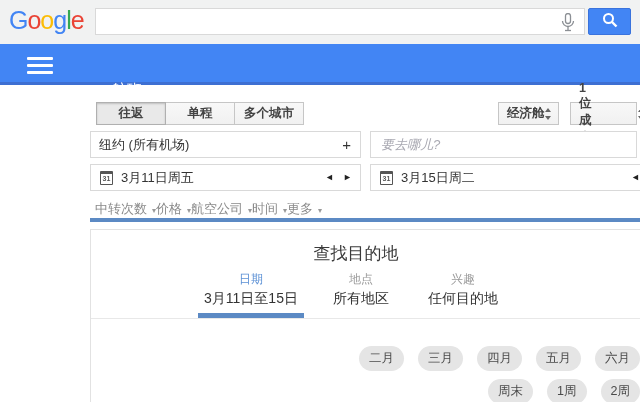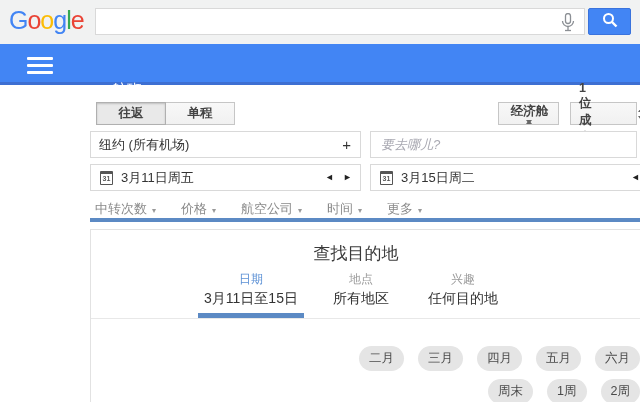--- a/index.html
+++ b/index.html
@@ -47,21 +47,21 @@
   .trip-btn.selected {
     background:#e9e9e9; border-color:#b0b0b0; z-index:1;
     box-shadow:inset 0 1px 2px rgba(0,0,0,.18);
   }
   .select-box {
     position:absolute; top:102px; height:23px;
     background:linear-gradient(#f8f8f8,#f1f1f1); border:1px solid #c6c6c6;
     display:flex; align-items:center; justify-content:space-between;
     padding:0 6px 0 8px; font-size:12.5px; font-weight:bold; color:#444; cursor:pointer;
   }
-  .select-cabin { left:498px; width:61px;flex-direction:column; }
+  .select-cabin { left:498px; width:61px; }
   .select-pax   { left:570px; width:67px;gap:46px; }
   .spinner { width:7px; height:12px; position:relative; }
   .spinner::before, .spinner::after {
     content:""; position:absolute; left:0; border-left:3.5px solid transparent; border-right:3.5px solid transparent;
   }
   .spinner::before { top:0; border-bottom:4px solid #666; }
   .spinner::after  { bottom:0; border-top:4px solid #666; }
 
   .field {
     position:absolute; height:27px; background:#fff; border:1px solid #d9d9d9;
@@ -82,21 +82,21 @@
   .cal-icon {
     position:absolute; left:9px; top:6px; width:13px; height:14px;
     border:1px solid #555; border-top:3px solid #555; border-radius:1px;
     font-size:7px; line-height:10px; text-align:center; color:#555; font-weight:bold;
   }
   .date-text { position:absolute; left:30px; top:0; }
   .date-arrow { position:absolute; top:0; font-size:9px; color:#222; line-height:25px; cursor:pointer; padding:0 2px; }
   .arr-prev { right:24px; }
   .arr-next { right:6px; }
 
-  .filters { position:absolute; left:95px; top:200px; display:flex; gap:25px; font-size:13px; color:#8a8a8a; }
+  .filters { position:absolute; left:95px; top:200px; display:flex; font-size:13px; color:#8a8a8a; }
   .filter-item { display:flex; align-items:center; cursor:pointer; }
   .filter-caret { font-size:8px; color:#999; margin-left:5px; padding-top:2px; }
 
   .blue-line { position:absolute; left:90px; top:218px; width:550px; height:4px; background:#5c8ac4; }
 
   
   .card {
     position:absolute; left:90px; top:229px; width:551px; height:180px;
     background:#fff; border:1px solid #e2e2e2;
   }
@@ -151,20 +151,21 @@
       <i></i>
       <i></i>
       <i></i>
     </div>
   <div class="appbar-title">航班</div>
 </div>
 
 <div class="trip-group">
   <div class="trip-btn selected">往返</div>
   <div class="trip-btn">单程</div>
+  <div class="trip-btn">多个城市</div>
 </div>
 
 <div class="select-box select-cabin">
   <span>经济舱</span>
   <span class="spinner"></span>
 </div>
 <div class="select-box select-pax">
   <span>1位成人</span>
   <span class="spinner"></span>
 </div>

